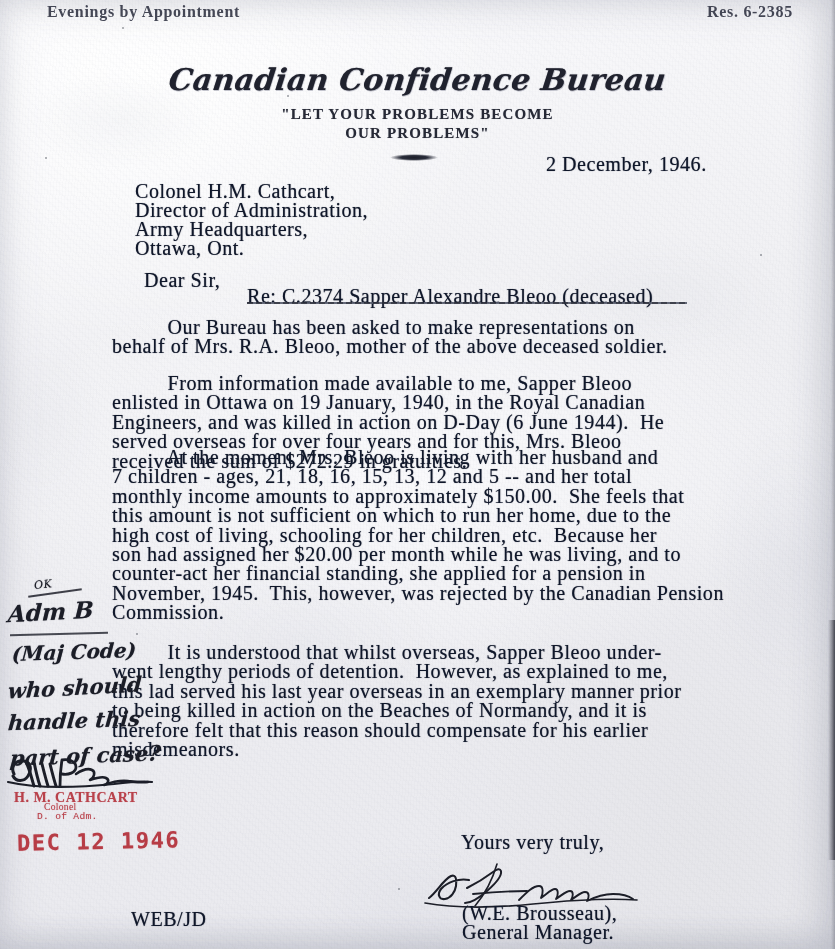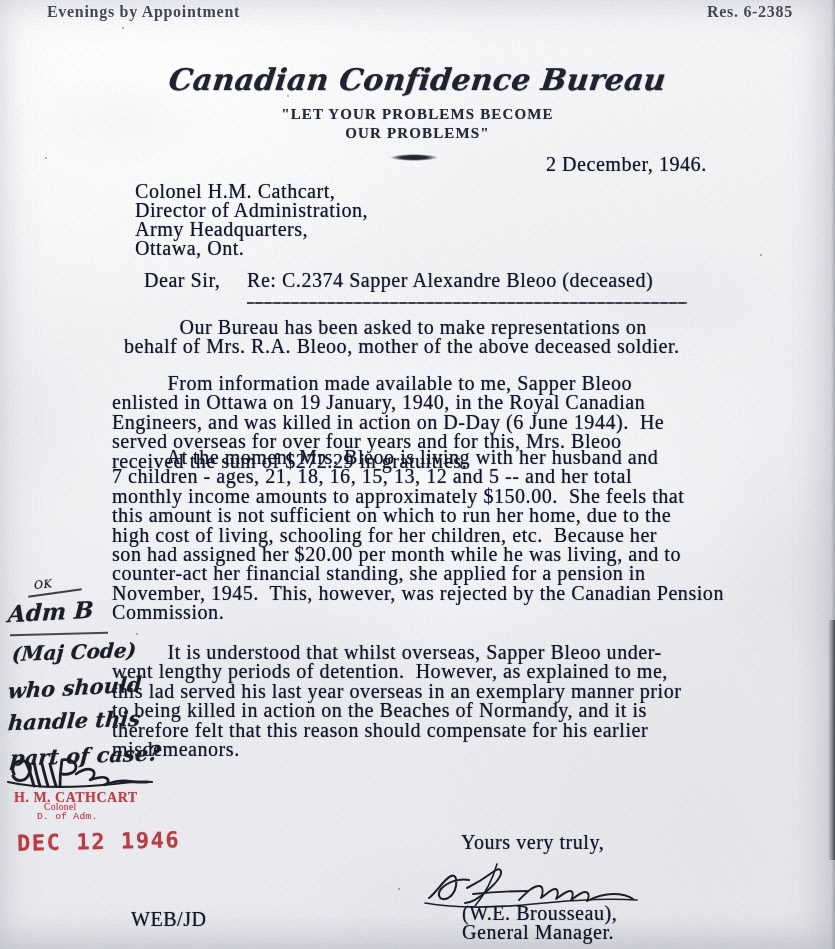--- a/index.html
+++ b/index.html
@@ -240,24 +240,24 @@
 
   <div class="tw" style="left:546px; top:155px;">2 December, 1946.</div>
 
   <div class="tw" style="left:135px; top:182px;">Colonel H.M. Cathcart,</div>
   <div class="tw" style="left:135px; top:201px;">Director of Administration,</div>
   <div class="tw" style="left:135px; top:220px;">Army Headquarters,</div>
   <div class="tw" style="left:135px; top:239px;">Ottawa, Ont.</div>
 
   <div class="tw" style="left:135px; top:271px;margin-left:9px;">Dear Sir,</div>
 
-  <div class="tw" style="left:247px; top:271px;">Re: C.2374 Sapper Alexandre Bleoo (deceased)</div>
+  <div class="tw" style="left:247px; top:287px;">Re: C.2374 Sapper Alexandre Bleoo (deceased)</div>
   <div id="subject-underline"></div>
 
-  <div class="tw block" style="left:112px; top:318px;margin-left:12px;">          Our Bureau has been asked to make representations on
+  <div class="tw block" style="left:112px; top:318px;">          Our Bureau has been asked to make representations on
 behalf of Mrs. R.A. Bleoo, mother of the above deceased soldier.</div>
   <div class="tw block" style="left:112px; top:374px;">          From information made available to me, Sapper Bleoo
 enlisted in Ottawa on 19 January, 1940, in the Royal Canadian
 Engineers, and was killed in action on D-Day (6 June 1944).  He
 served overseas for over four years and for this, Mrs. Bleoo
 received the sum of $272.29 in gratuities.</div>
   <div class="tw block" style="left:112px; top:448px;">          At the moment Mrs. Bleoo is living with her husband and
 7 children - ages, 21, 18, 16, 15, 13, 12 and 5 -- and her total
 monthly income amounts to approximately $150.00.  She feels that
 this amount is not sufficient on which to run her home, due to the

